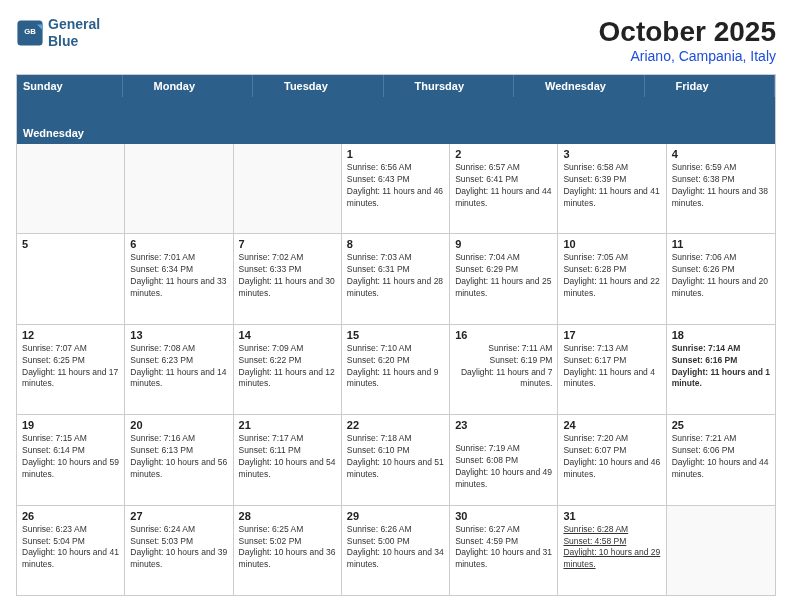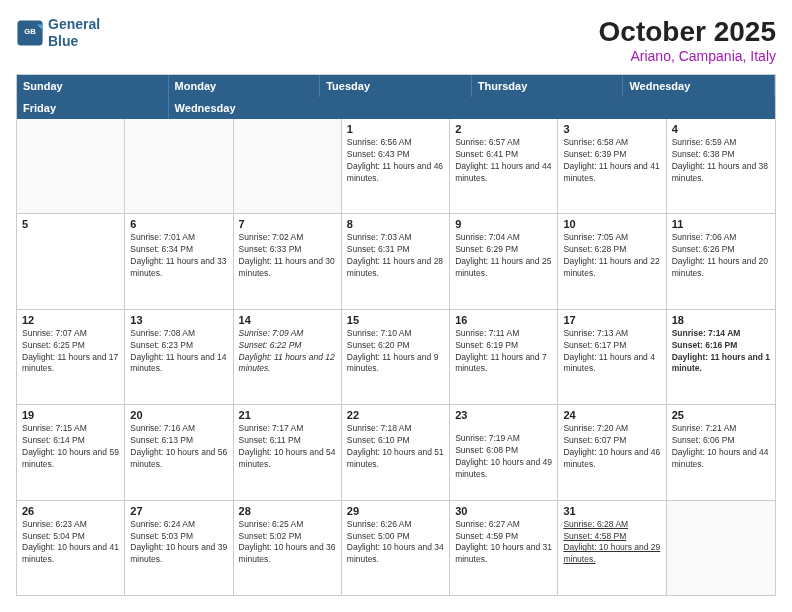--- a/index.html
+++ b/index.html
@@ -35,32 +35,33 @@
     .title-block {
       text-align: right;
     }
     .month-title {
       font-size: 28px;
       font-weight: bold;
       color: #222;
     }
     .location {
       font-size: 14px;
-      color: #a21caf;
+      color: #1d4ed8;
     }
     .calendar {
       flex: 1;
       display: flex;
       flex-direction: column;
       border: 1px solid #ccc;
     }
     .cal-header-row {
       display: grid;
-      grid-template-columns: repeat(5, 1fr);
+      grid-template-columns: repeat(6, 1fr);
       background: #2c5f8a;
+      gap: 25px;
     }
     .cal-header-cell {
       color: #fff;
       font-size: 11px;
       font-weight: bold;
       padding: 5px 6px;
       text-align: left;
       border-right: 1px solid #4a7aaa;
     }
     .cal-header-cell:last-child { border-right: none; }
@@ -212,33 +213,33 @@
 Daylight: 11 hours and 17 minutes.</div>
           </div>
           <div class="cal-cell">
             <div class="day-num">13</div>
             <div class="day-info" style="white-space: pre-line;">Sunrise: 7:08 AM
 Sunset: 6:23 PM
 Daylight: 11 hours and 14 minutes.</div>
           </div>
           <div class="cal-cell">
             <div class="day-num">14</div>
-            <div class="day-info" style="white-space: pre-line; font-style: italic;">Sunrise: 7:09 AM
+            <div class="day-info" style="white-space: pre-line;">Sunrise: 7:09 AM
 Sunset: 6:22 PM
 Daylight: 11 hours and 12 minutes.</div>
           </div>
           <div class="cal-cell">
             <div class="day-num">15</div>
             <div class="day-info" style="white-space: pre-line;">Sunrise: 7:10 AM
 Sunset: 6:20 PM
 Daylight: 11 hours and 9 minutes.</div>
           </div>
           <div class="cal-cell">
             <div class="day-num">16</div>
-            <div class="day-info" style="white-space: pre-line;">Sunrise: 7:11 AM
+            <div class="day-info" style="white-space: pre-line; text-align: right;">Sunrise: 7:11 AM
 Sunset: 6:19 PM
 Daylight: 11 hours and 7 minutes.</div>
           </div>
           <div class="cal-cell">
             <div class="day-num">17</div>
             <div class="day-info" style="white-space: pre-line;">Sunrise: 7:13 AM
 Sunset: 6:17 PM
 Daylight: 11 hours and 4 minutes.</div>
           </div>
           <div class="cal-cell">

